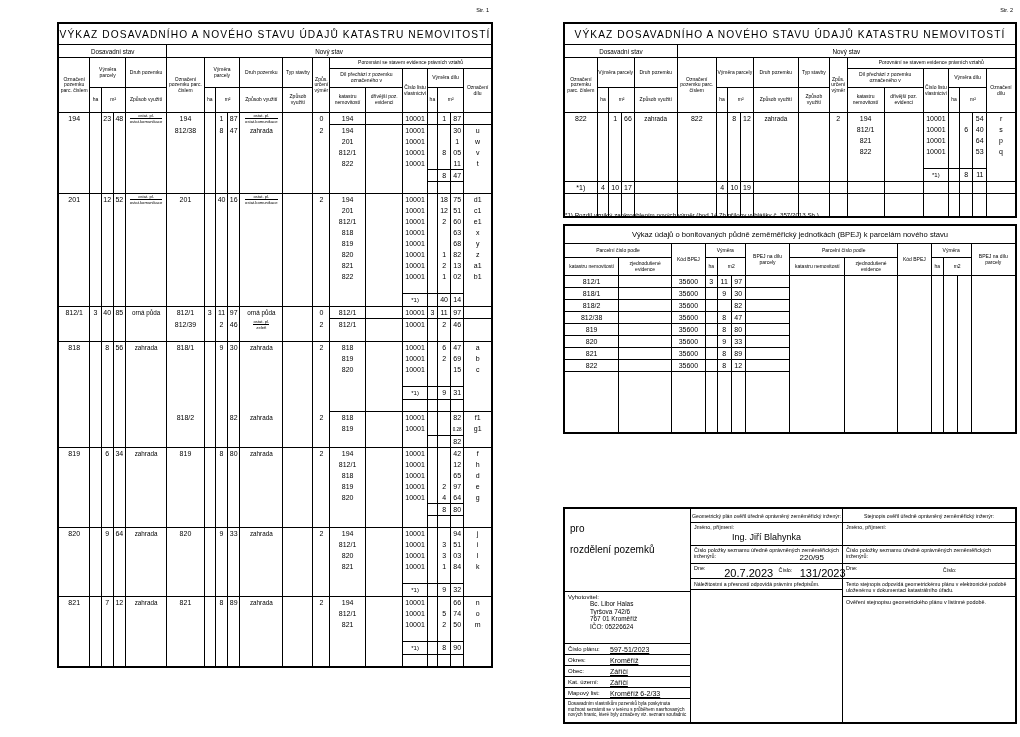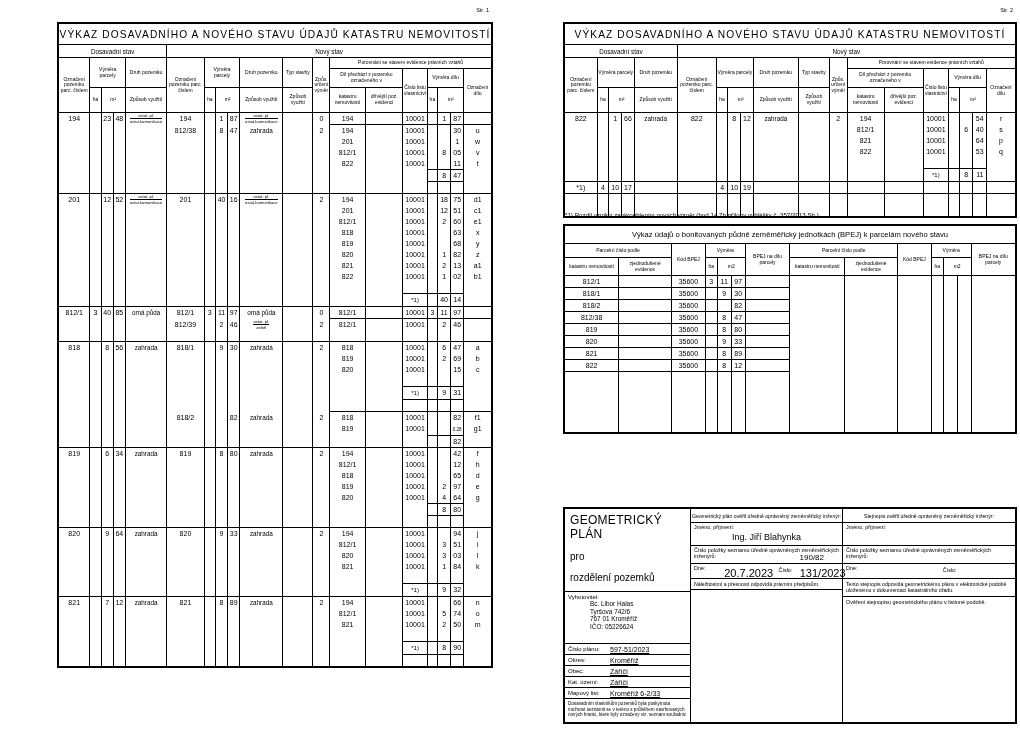--- a/index.html
+++ b/index.html
@@ -1544,21 +1544,20 @@
             <td class="fill" style="height:60px"></td>
             <td class="fill" style="height:60px"></td>
           </tr>
         </tbody>
       </table>
     </div>
 
   <div class="gp">
     <div class="col gp-left">
       <div class="gp-title">
-        <div class="t1">GEOMETRICKÝ PLÁN</div>
         <div class="t2">pro</div>
         <div class="t3">rozdělení pozemků</div>
       </div>
       <div class="gp-vyhot">
         <span>Vyhotovitel:</span>
         <div class="vlines">
           <div>Bc. Libor Halas</div>
           <div>Tyršova 742/6</div>
           <div>767 01 Kroměříž</div>
           <div>IČO: 05226624</div>
@@ -1588,21 +1587,21 @@
     </div>
 
     <div class="col gp-mid">
       <div class="gp-hd">Geometrický plán ověřil úředně oprávněný zeměměřický inženýr:</div>
       <div class="gp-row gp-name">
         <span>Jméno, příjmení:</span>
         <div class="big">Ing. Jiří Blahynka</div>
       </div>
       <div class="gp-row gp-cis">
         <span>Číslo položky seznamu úředně oprávněných zeměměřických inženýrů:</span>
-        <span class="num">190/82</span>
+        <span class="num">220/95</span>
       </div>
       <div class="gp-row gp-dne">
         <span>Dne:</span>
         <span class="dv" style="left:22%;">20.7.2023</span>
         <span class="lb2">Číslo:</span>
         <span class="dv" style="left:72%;">131/2023</span>
       </div>
       <div class="gp-note">Náležitostmi a přesností odpovídá právním předpisům.</div>
     </div>
 

